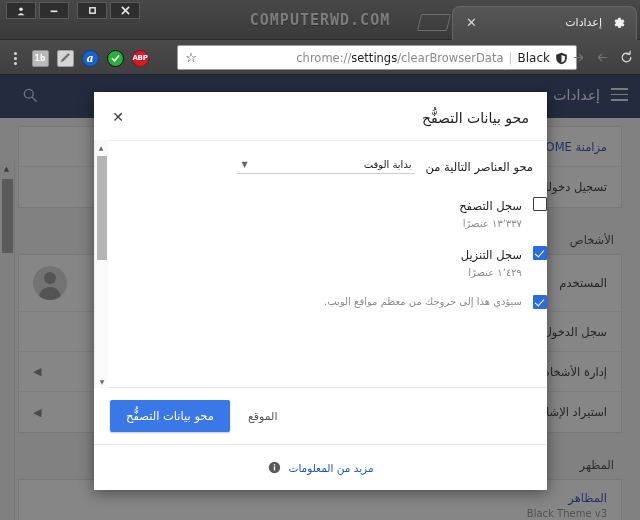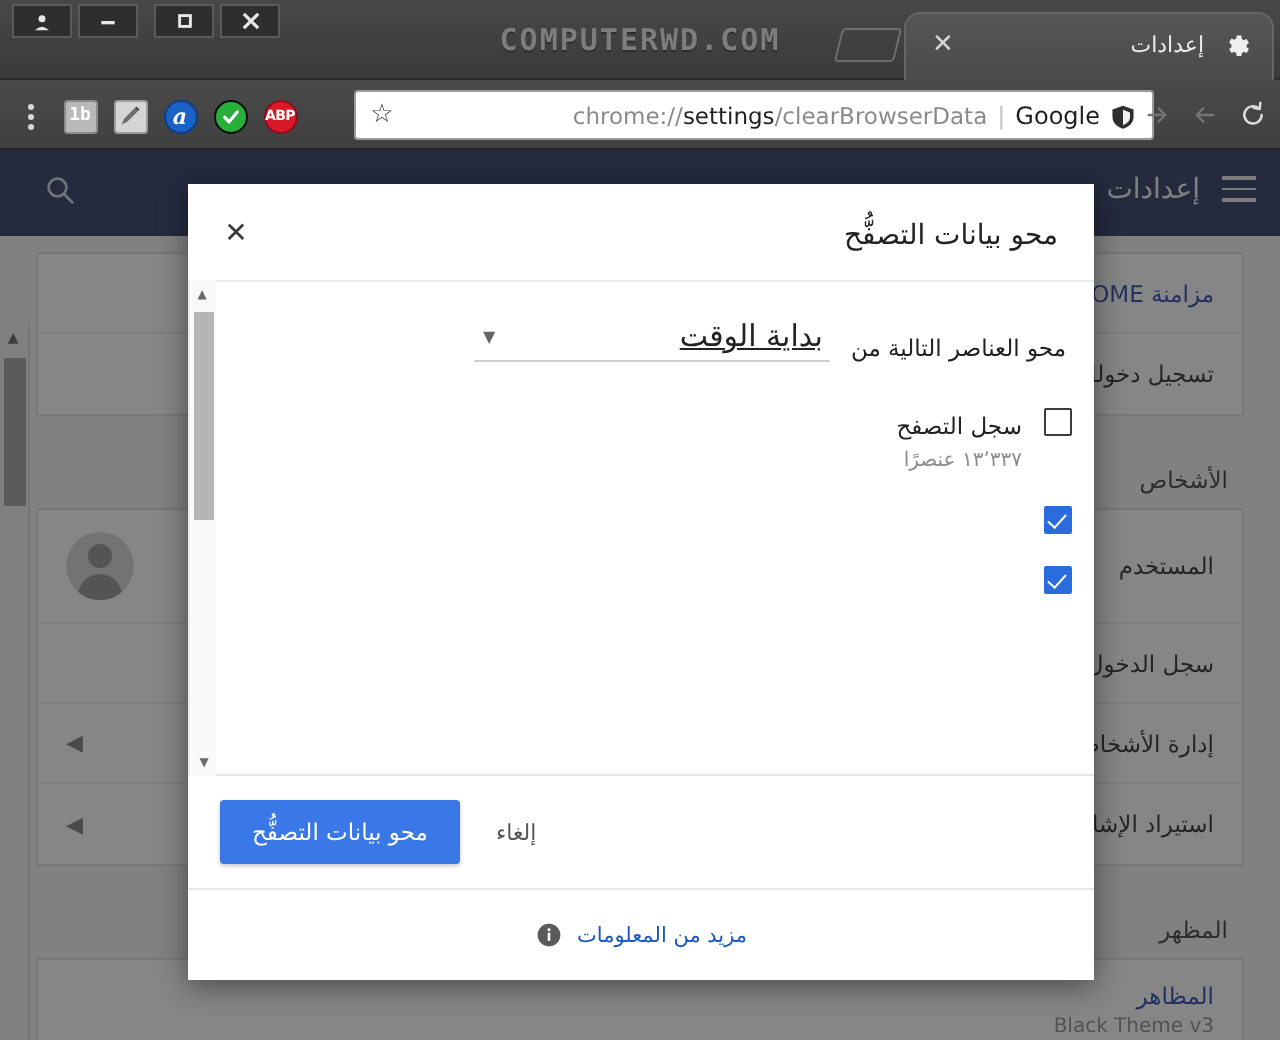--- a/index.html
+++ b/index.html
@@ -204,25 +204,25 @@
   .timerow {
     display: flex; align-items: flex-end; justify-content: flex-start;
     padding: 18px 14px 6px 0; gap: 10px;
   }
   .time-label { font-size: 11.5px; color: #222; white-space: nowrap; }
   .time-select {
     position: relative; width: 178px;
     border-bottom: 1px solid #cfcfcf; padding-bottom: 3px;
     display: flex; align-items: center; justify-content: space-between;
   }
-  .time-val { font-size: 15px; color: #222; padding-right: 4px; text-decoration: underline; }
+  .time-val { font-size: 10px; color: #222; padding-right: 4px; }
   .time-caret { color: #666; font-size: 8px; padding-left: 4px; }
 
   .items { padding: 8px 0 0 0; }
-  .item { display: flex; align-items: flex-start; padding: 7px 11px 7px 0; gap: 11px; }
+  .item { display: flex; align-items: flex-start; padding: 7px 0 7px 0; gap: 11px; }
   .cb {
     width: 14px; height: 14px; flex: none; margin-top: 2px;
     border: 1.6px solid #3c3c3c; border-radius: 1px; background: #fff;
   }
   .cb.on { background: #2a6cdd; border-color: #2a6cdd; position: relative; }
   .cb.on::after {
     content: ""; position: absolute; left: 3.4px; top: 0.6px;
     width: 4px; height: 8px; border: solid #fff; border-width: 0 1.8px 1.8px 0;
     transform: rotate(42deg);
   }
@@ -340,21 +340,21 @@
       <div class="tb-ico">
         <span class="ext-abp">ABP</span>
       </div>
     </div>
 
     <div class="omnibox">
       <span class="ob-star">☆</span>
       <span class="ob-urlwrap">
         <span class="ob-url"><span>chrome://</span><b>settings</b><span class="tail">/clearBrowserData</span></span>
         <span class="ob-div">|</span>
-        <span class="ob-chrome">Google</span>
+        <span class="ob-chrome">Black</span>
         <svg class="ob-shield" viewBox="0 0 16 16">
           <path d="M8 1 L14.5 3.4 V8 C14.5 11.6 11.6 14.2 8 15.2 C4.4 14.2 1.5 11.6 1.5 8 V3.4 Z" fill="#2f2f2f"></path>
           <path d="M8 3.6 L12.3 5.2 V8.2 C12.3 10.4 10.4 12.3 8 13 Z" fill="#f2f2f2"></path>
         </svg>
       </span>
     </div>
 
     <div class="tb-right">
       <div class="nav-ico">
         <svg width="15" height="15" viewBox="0 0 18 18">
@@ -462,46 +462,51 @@
           <div class="item">
             <span class="cb"></span>
             <span class="item-txt">
               <span class="item-title">سجل التصفح</span>
               <span class="item-sub" style="display:block">١٣٬٣٣٧ عنصرًا</span>
             </span>
           </div>
 
           <div class="item">
             <span class="cb on"></span>
+            <span class="item-txt">
+              <span class="item-title">سجل التنزيل</span>
+              <span class="item-sub" style="display:block">١٬٤٢٩ عنصرًا</span>
+            </span>
           </div>
 
 
           <div class="item">
             <span class="cb on"></span>
             <span class="item-txt">
+              <span class="item-sub" style="display:block">سيؤدي هذا إلى خروجك من معظم مواقع الويب.</span>
             </span>
           </div>
 
           <div class="item">
             
             
           </div>
         </div>
       </div>
     </div>
 
     <div class="modal-scroll">
       <div class="ms-arrow">▲</div>
       <div class="ms-thumb"></div>
       <div class="ms-arrow bottom">▼</div>
     </div>
 
     <div class="modal-actions">
       <button class="btn-primary">محو بيانات التصفُّح</button>
-      <button class="btn-flat">إلغاء</button>
+      <button class="btn-flat">الموقع</button>
     </div>
 
     <div class="modal-foot">
       <a class="foot-link">مزيد من المعلومات</a>
       <svg class="info-ico" viewBox="0 0 16 16">
         <circle cx="8" cy="8" r="7" fill="#5a5a5a"></circle>
         <rect x="7.2" y="6.6" width="1.6" height="5" fill="#fff"></rect>
         <rect x="7.2" y="3.9" width="1.6" height="1.7" fill="#fff"></rect>
       </svg>
     </div>

